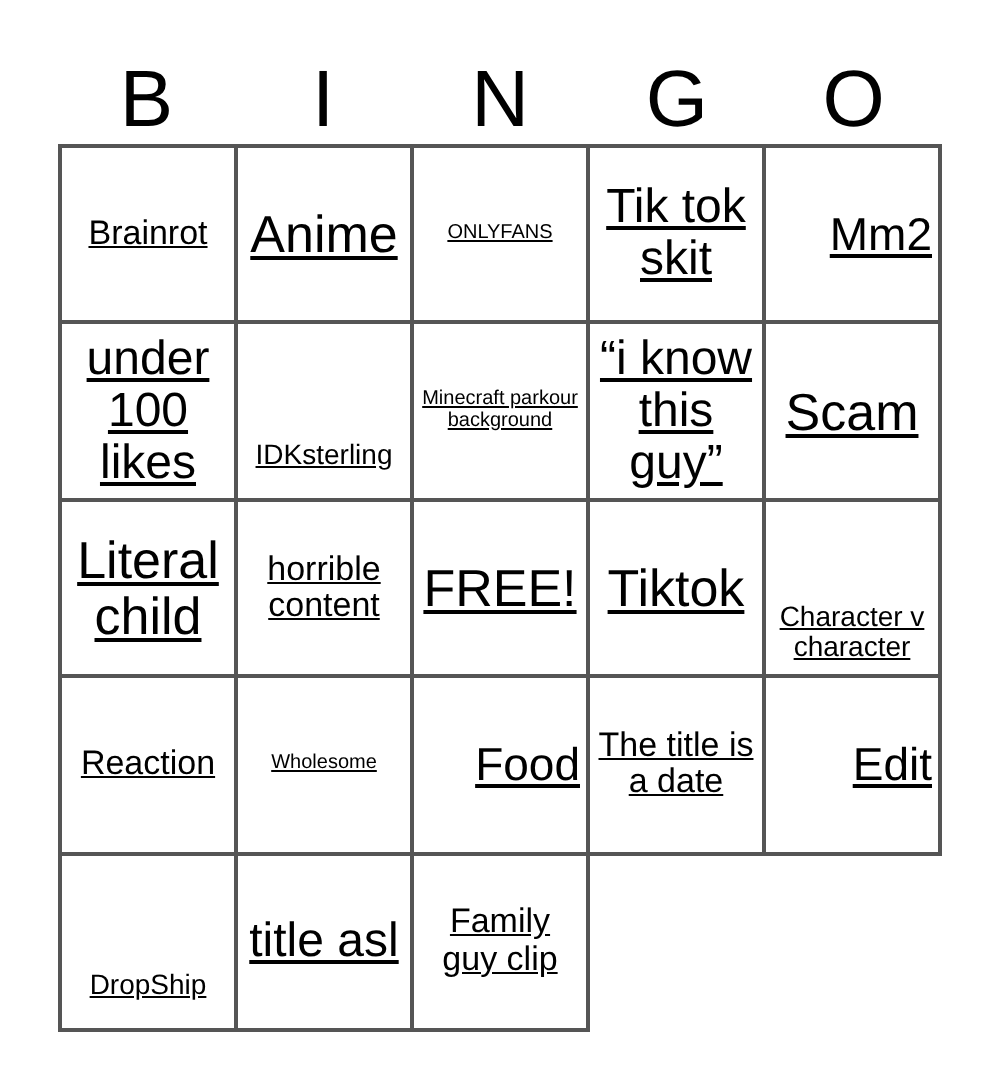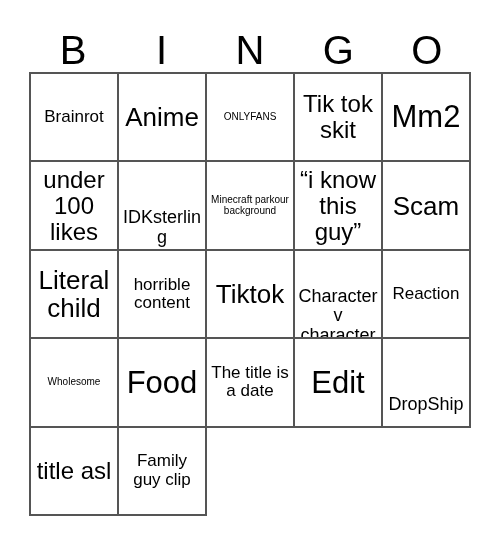--- a/index.html
+++ b/index.html
@@ -43,20 +43,21 @@
   
   .grid {
     width: 442px;
     height: 444px;
     border-top: 2px solid #555555;
     border-left: 2px solid #555555;
     box-sizing: border-box;
     display: grid;
     grid-template-columns: repeat(5, 1fr);
     grid-template-rows: repeat(5, 1fr);
+    text-decoration: underline;
   }
   .cell {
     border-right: 2px solid #555555;
     border-bottom: 2px solid #555555;
     box-sizing: border-box;
     display: flex;
     align-items: center;
     justify-content: center;
     text-align: center;
     padding: 2px 3px;
@@ -65,25 +66,25 @@
   }
   .cell span {
     display: block;
     width: 100%;
     line-height: 1.08;
     word-wrap: break-word;
   }
 
   
   .s-xs  { font-size: 10px; line-height: 1.18; }
-  .s-sm  { font-size: 18px; line-height: 1.15; margin-top: 44px; }
+  .s-sm  { font-size: 14px; line-height: 1.15; margin-top: 44px; }
   .s-md  { font-size: 17px; line-height: 1.12; }
   .s-lg  { font-size: 24px; line-height: 1.08; }
   .s-xl  { font-size: 26px; line-height: 1.04; }
-  .s-xxl { font-size: 31px; line-height: 1.02; }
+  .s-xxl { font-size: 23px; line-height: 1.02; text-align: right; }
 </style>
 </head>
 <body>
 
 <div class="card">
 
   <div class="header-row">
     <div class="header-cell">B</div>
     <div class="header-cell">I</div>
     <div class="header-cell">N</div>
@@ -125,20 +126,23 @@
         <span class="s-xl">Scam</span>
       </div>
 
     <div class="cell">
         <span class="s-xl">Literal child</span>
       </div>
     <div class="cell">
         <span class="s-md">horrible content</span>
       </div>
     <div class="cell">
+        <span class="s-xl">FREE!</span>
+      </div>
+    <div class="cell">
         <span class="s-xl">Tiktok</span>
       </div>
     <div class="cell">
         <span class="s-sm">Character v character</span>
       </div>
 
     <div class="cell">
         <span class="s-md">Reaction</span>
       </div>
     <div class="cell">

